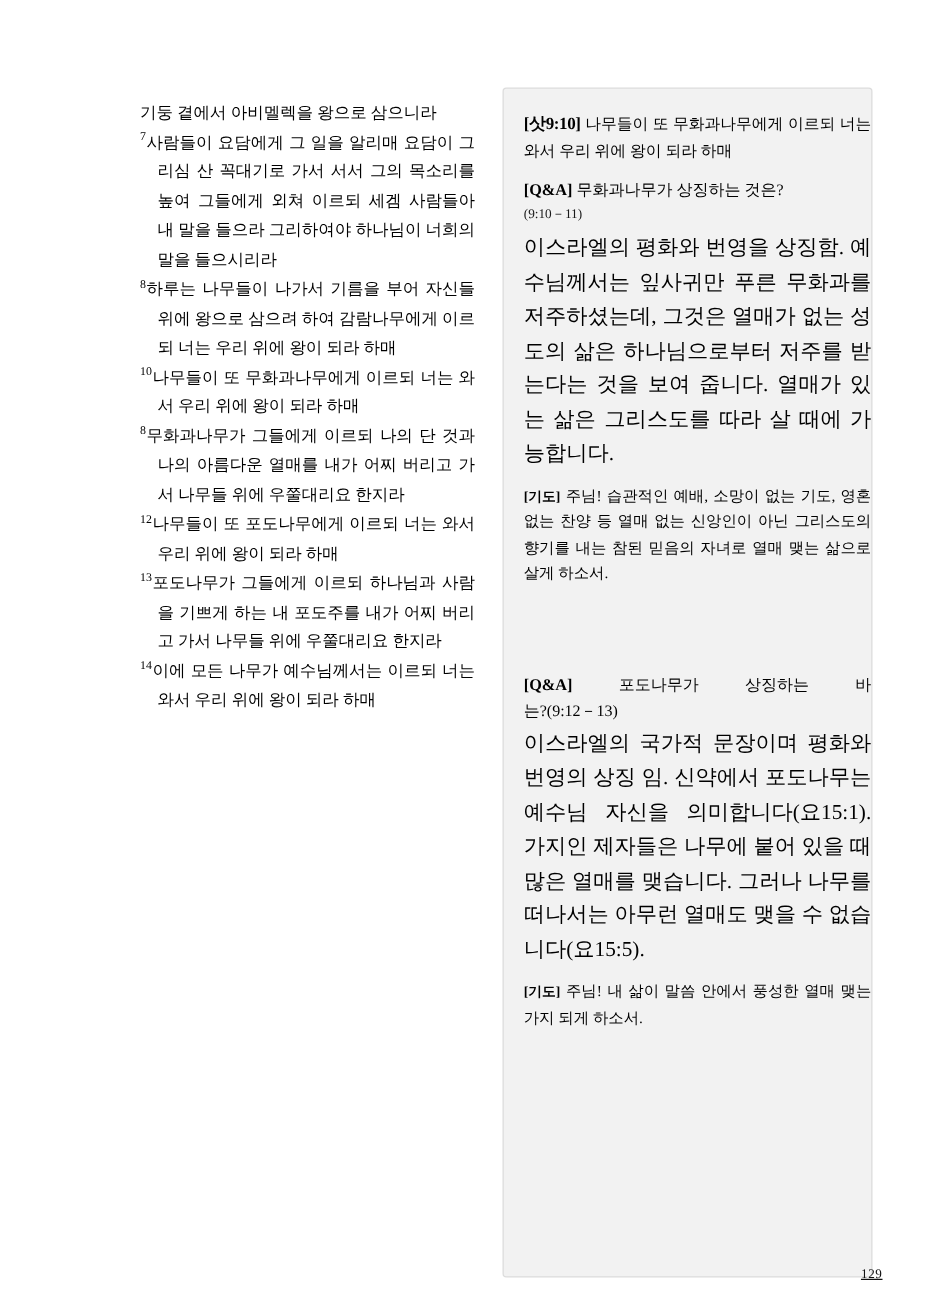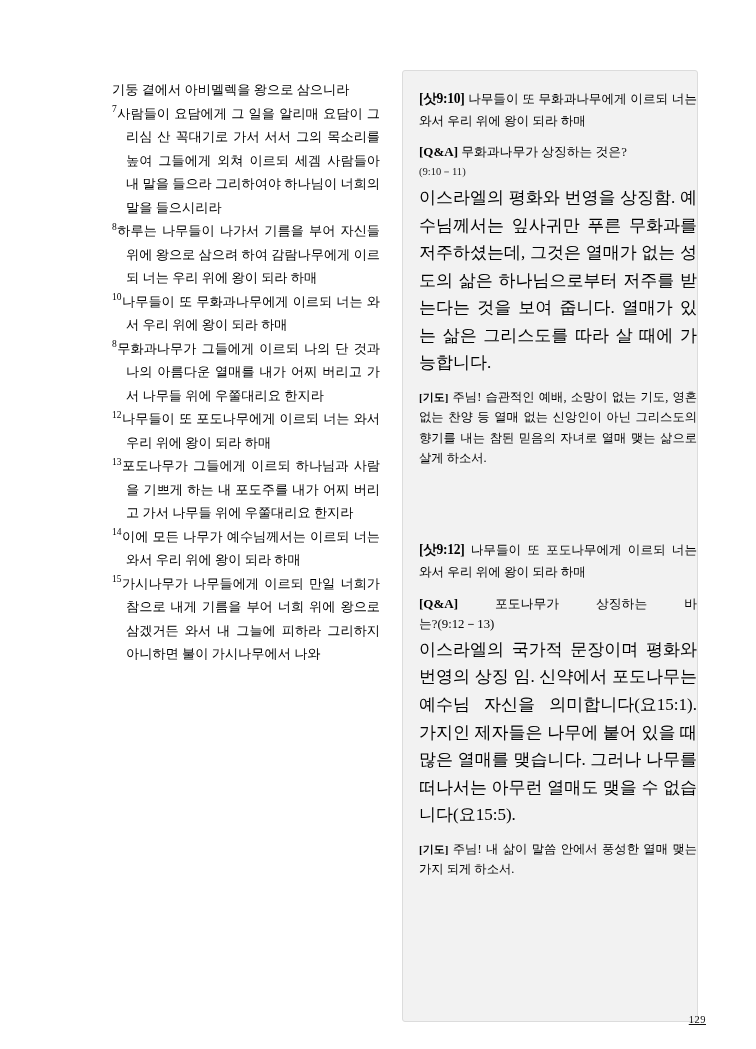--- a/index.html
+++ b/index.html
@@ -166,23 +166,20 @@
     </p>
 
     <p class="verse verse-block">
       <span class="vnum">13</span><span class="verse-body">포도나무가 그들에게 이르되 하나님과 사람을 기쁘게 하는 내 포도주를 내가 어찌 버리고 가서 나무들 위에 우쭐대리요 한지라</span>
     </p>
 
     <p class="verse verse-block">
       <span class="vnum">14</span><span class="verse-body">이에 모든 나무가 예수님께서는 이르되 너는 와서 우리 위에 왕이 되라 하매</span>
     </p>
 
-    <p class="verse verse-block">
-      <span class="vnum">15</span><span class="verse-body">가시나무가 나무들에게 이르되 만일 너희가 참으로 내게 기름을 부어 너희 위에 왕으로 삼겠거든 와서 내 그늘에 피하라 그리하지 아니하면 불이 가시나무에서 나와</span>
-    </p>
 
   </div>
 
   <div class="commentary-col">
 
     <div class="note-block">
       <p class="ref-line">
         <span class="ref-tag">[삿9:10]</span>
         <span>나무들이 또 무화과나무에게 이르되 너는 와서 우리 위에 왕이 되라 하매</span>
       </p>
@@ -196,24 +193,20 @@
 
       <p class="prayer">
         <span class="label">[기도]</span>
         <span>주님! 습관적인 예배, 소망이 없는 기도, 영혼 없는 찬양 등 열매 없는 신앙인이 아닌 그리스도의 향기를 내는 참된 믿음의 자녀로 열매 맺는 삶으로 살게 하소서.</span>
       </p>
     </div>
 
     <div class="note-gap"></div>
 
     <div class="note-block">
-      <p class="ref-line">
-        <span class="ref-tag">[삿9:12]</span>
-        <span>나무들이 또 포도나무에게 이르되 너는 와서 우리 위에 왕이 되라 하매</span>
-      </p>
 
       <p class="qa-head">
         <span class="wordspread">
           <span class="label">[Q&amp;A]</span>
           <span>포도나무가</span>
           <span>상징하는</span>
           <span>바</span>
         </span>
         <span>는?(9:12－13)</span>
       </p>

